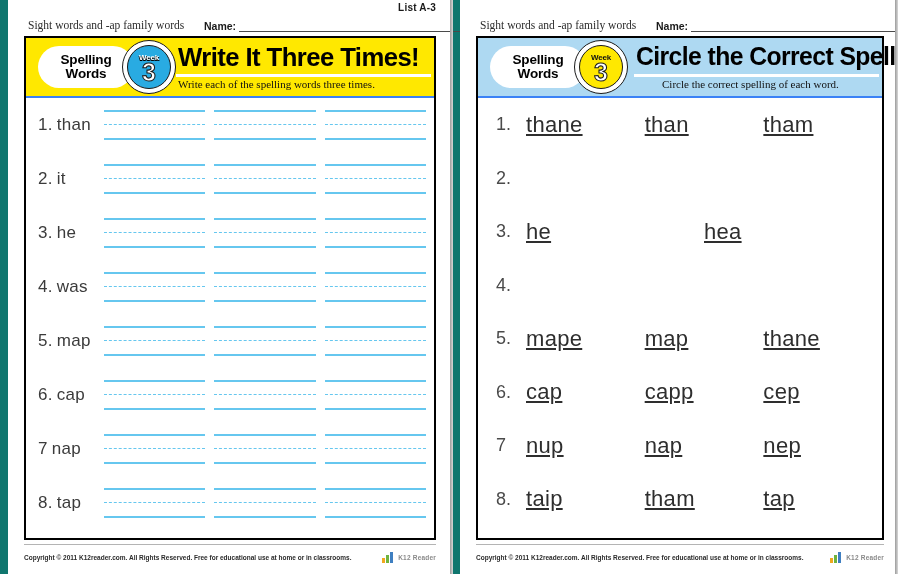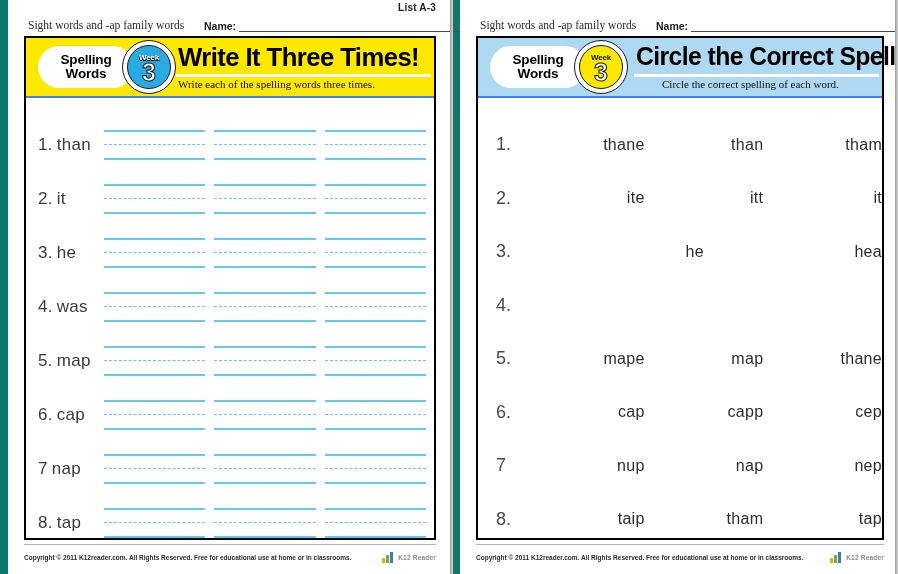--- a/index.html
+++ b/index.html
@@ -191,21 +191,21 @@
     color: #111;
     white-space: nowrap;
   }
   #banner-right .banner-sub { left: 160px; margin-left: 24px; }
 
   
   .ws-body {
     position: absolute;
     left: 0; right: 0;
     top: 58px; bottom: 0;
-    padding: 22px 0 4px 0;
+    padding: 2px 0 4px 0;
   }
 
   
   .write-row {
     position: relative;
     height: 54px;
     display: flex;
     align-items: center;
   }
   .row-num-word {
@@ -258,25 +258,26 @@
     padding-left: 18px;
     font-size: 18px;
     color: #4a4a4a;
   }
   .choices {
     flex: 1;
     display: flex;
   }
   .choice {
     flex: 1;
-    text-align: right;
-    font-size: 16px;
+    text-align: left;
+    font-size: 22px;
     color: #2e2e2e;
     letter-spacing: 0.3px;
     font-family: "Liberation Sans", sans-serif;
+    text-decoration: underline;
   }
 
   
   .footer {
     position: absolute;
     left: 16px; right: 14px;
     bottom: 8px;
     height: 22px;
     border-top: 1px solid #b4b4b4;
     padding-top: 4px;
@@ -562,25 +563,20 @@
           <div class="choice-row">
             <div class="choice-num">1.</div>
             <div class="choices">
               <div class="choice">thane</div>
               <div class="choice">than</div>
               <div class="choice">tham</div>
             </div>
           </div>
           <div class="choice-row">
             <div class="choice-num">2.</div>
-            <div class="choices">
-              <div class="choice">ite</div>
-              <div class="choice">itt</div>
-              <div class="choice">it</div>
-            </div>
           </div>
           <div class="choice-row">
             <div class="choice-num">3.</div>
             <div class="choices">
               <div class="choice">he</div>
               <div class="choice">hea</div>
             </div>
           </div>
           <div class="choice-row">
             <div class="choice-num">4.</div>

